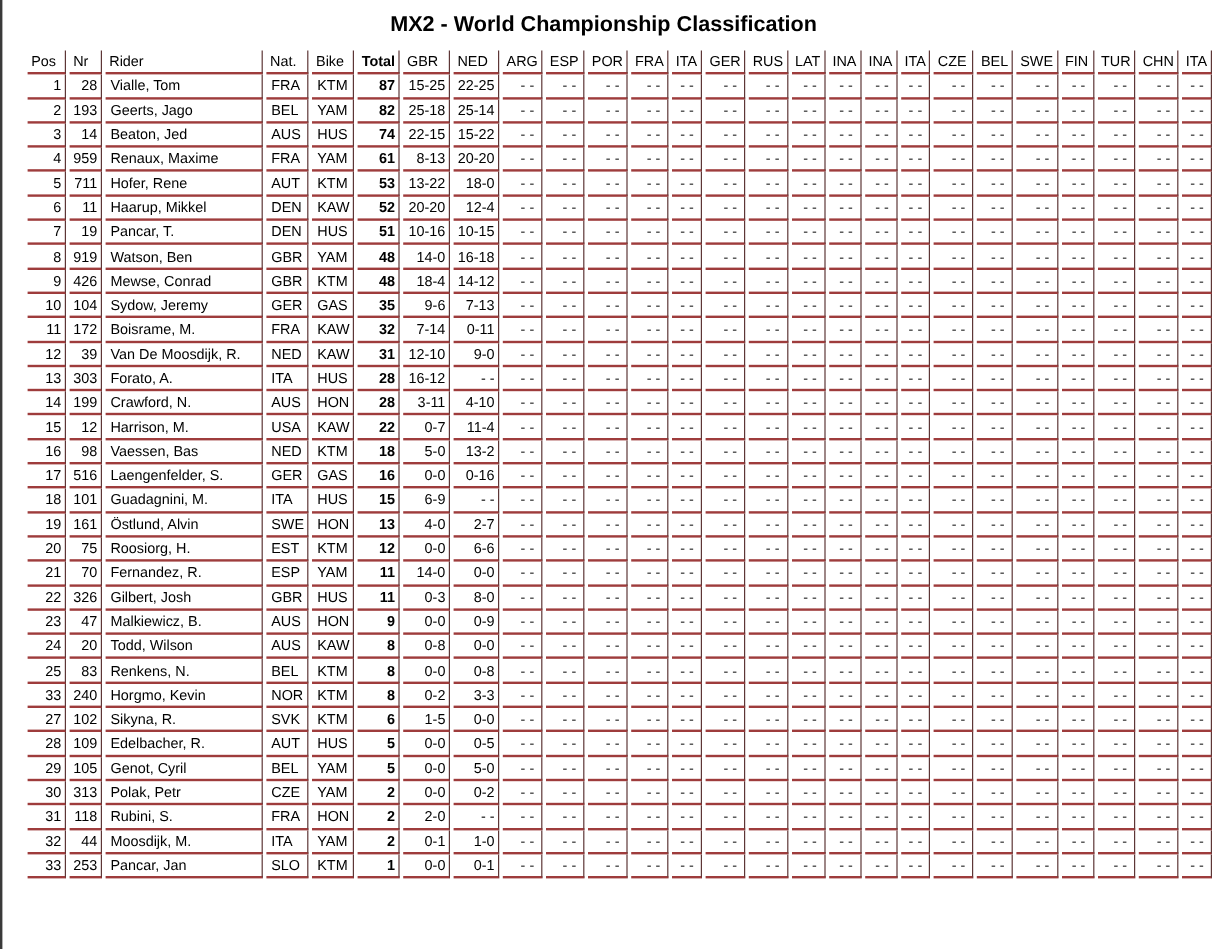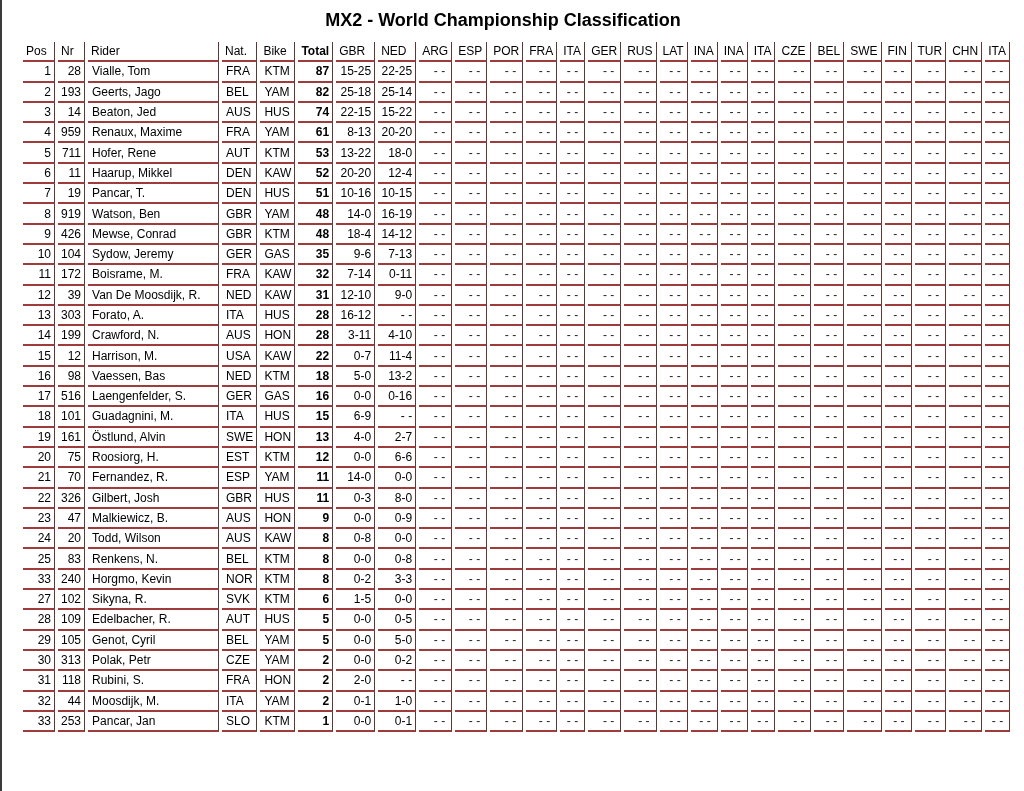--- a/index.html
+++ b/index.html
@@ -317,21 +317,21 @@
           <td class="gp">- -</td>
         </tr>
         <tr>
           <td class="right">8</td>
           <td class="right">919</td>
           <td class="left">Watson, Ben</td>
           <td class="left">GBR</td>
           <td class="left">YAM</td>
           <td class="right bold">48</td>
           <td class="right">14-0</td>
-          <td class="right">16-19</td>
+          <td class="right">16-18</td>
           <td class="gp">- -</td>
           <td class="gp">- -</td>
           <td class="gp">- -</td>
           <td class="gp">- -</td>
           <td class="gp">- -</td>
           <td class="gp">- -</td>
           <td class="gp">- -</td>
           <td class="gp">- -</td>
           <td class="gp">- -</td>
           <td class="gp">- -</td>

